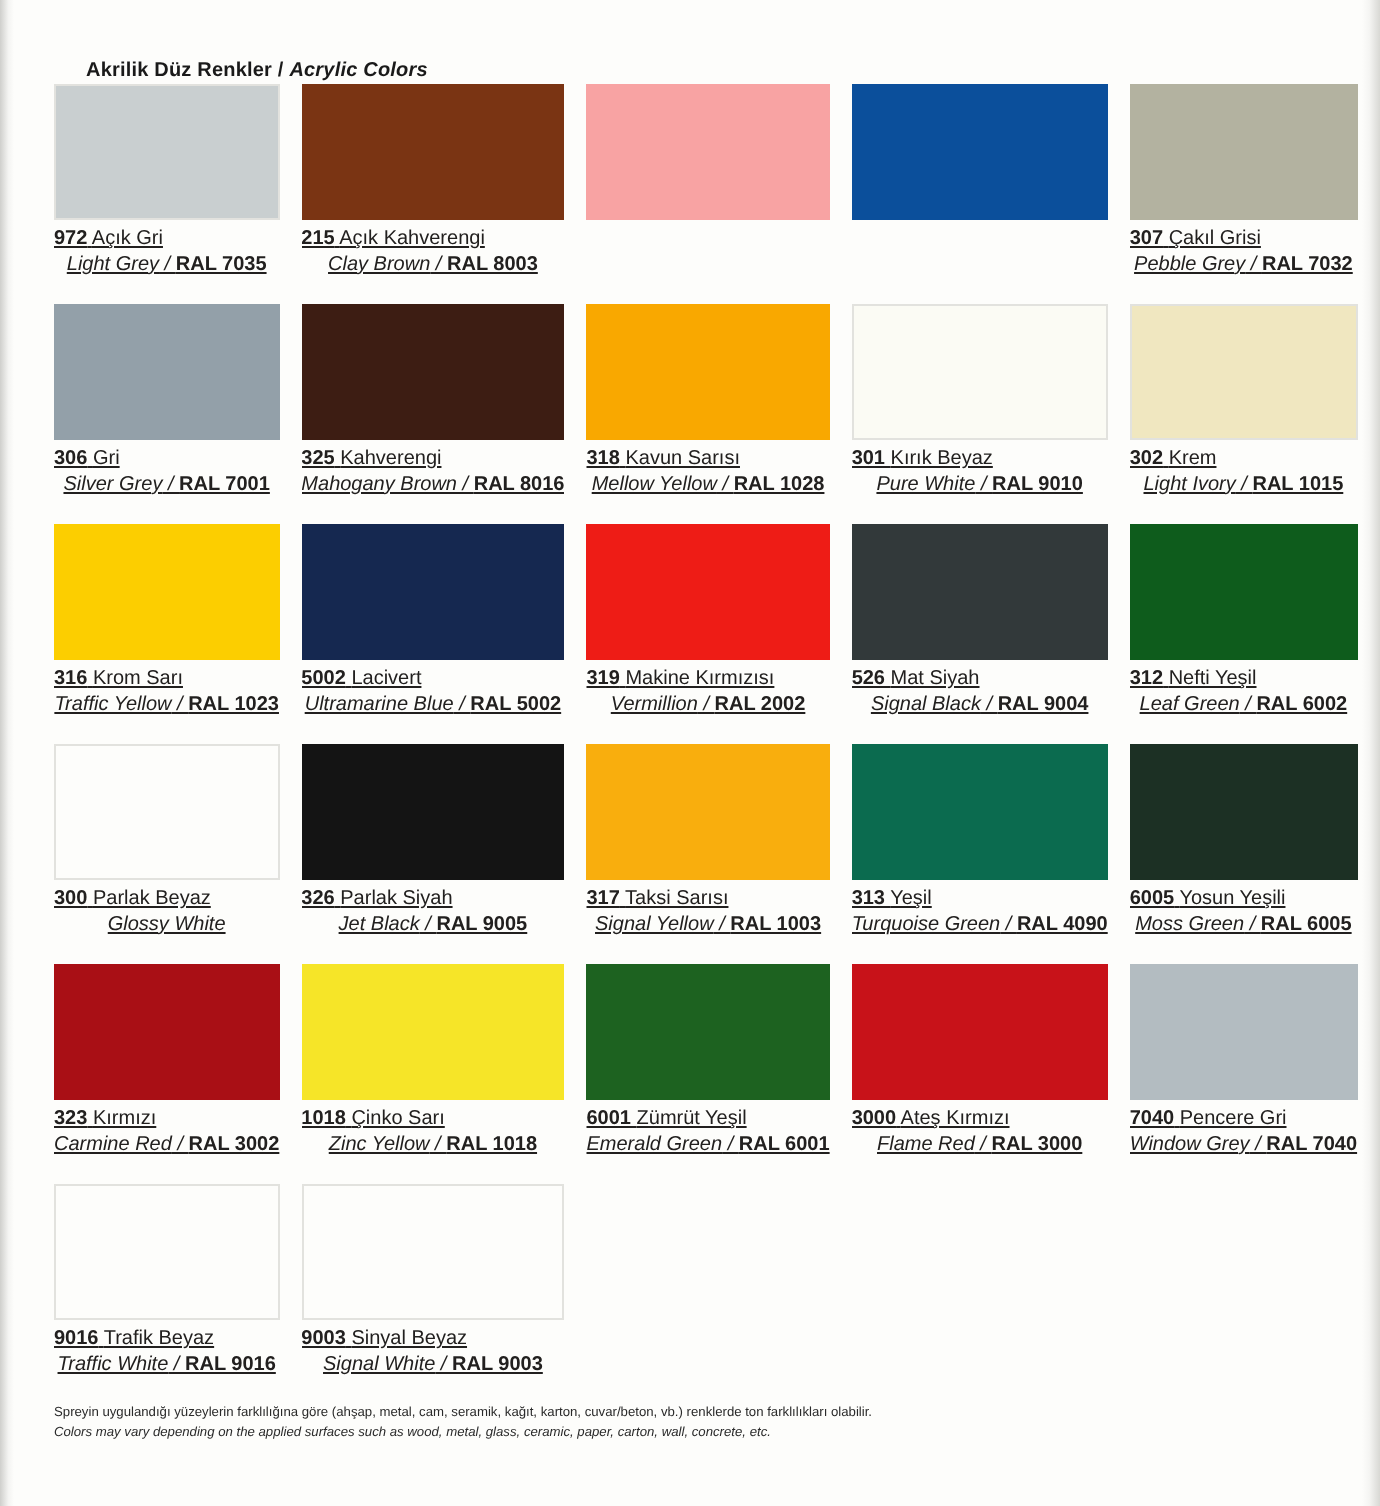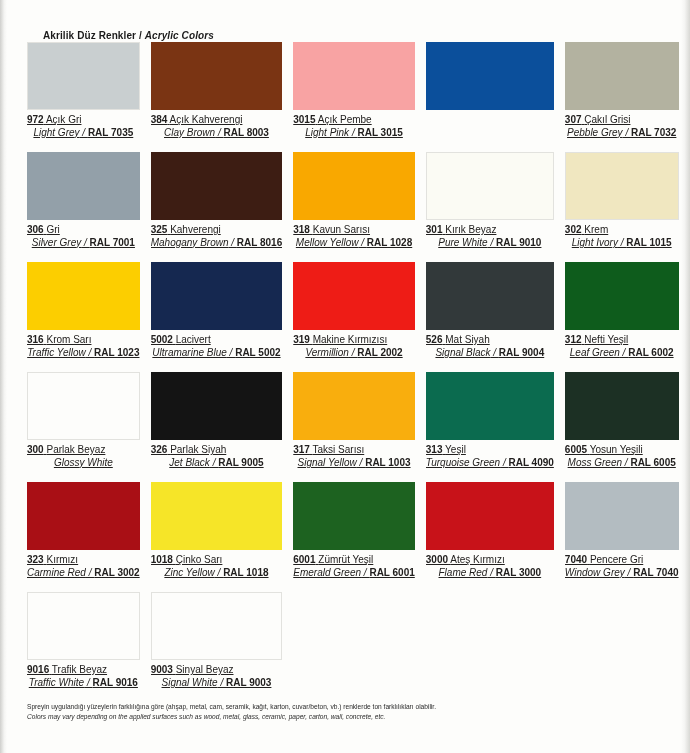--- a/index.html
+++ b/index.html
@@ -132,30 +132,26 @@
       <div class="cell">
         <div class="swatch bordered" style="background: rgb(201, 207, 208);"></div>
         <div class="caption">
           <div class="cap-tr"><span class="code">972</span> <span>Açık Gri</span></div>
           <div class="cap-en"><span>Light Grey</span> / <span class="ral">RAL 7035</span></div>
         </div>
       </div>
       <div class="cell">
         <div class="swatch" style="background: rgb(122, 52, 19);"></div>
         <div class="caption">
-          <div class="cap-tr"><span class="code">384</span> <span>Açık Kahverengi</span></div>
+          <div class="cap-tr"><span class="code">215</span> <span>Açık Kahverengi</span></div>
           <div class="cap-en"><span>Clay Brown</span> / <span class="ral">RAL 8003</span></div>
         </div>
       </div>
       <div class="cell">
         <div class="swatch" style="background: rgb(248, 163, 163);"></div>
-        <div class="caption">
-          <div class="cap-tr"><span class="code">3015</span> <span>Açık Pembe</span></div>
-          <div class="cap-en"><span>Light Pink</span> / <span class="ral">RAL 3015</span></div>
-        </div>
       </div>
       <div class="cell">
         <div class="swatch" style="background: rgb(11, 79, 155);"></div>
       </div>
       <div class="cell">
         <div class="swatch" style="background: rgb(179, 178, 160);"></div>
         <div class="caption">
           <div class="cap-tr"><span class="code">307</span> <span>Çakıl Grisi</span></div>
           <div class="cap-en"><span>Pebble Grey</span> / <span class="ral">RAL 7032</span></div>
         </div>

